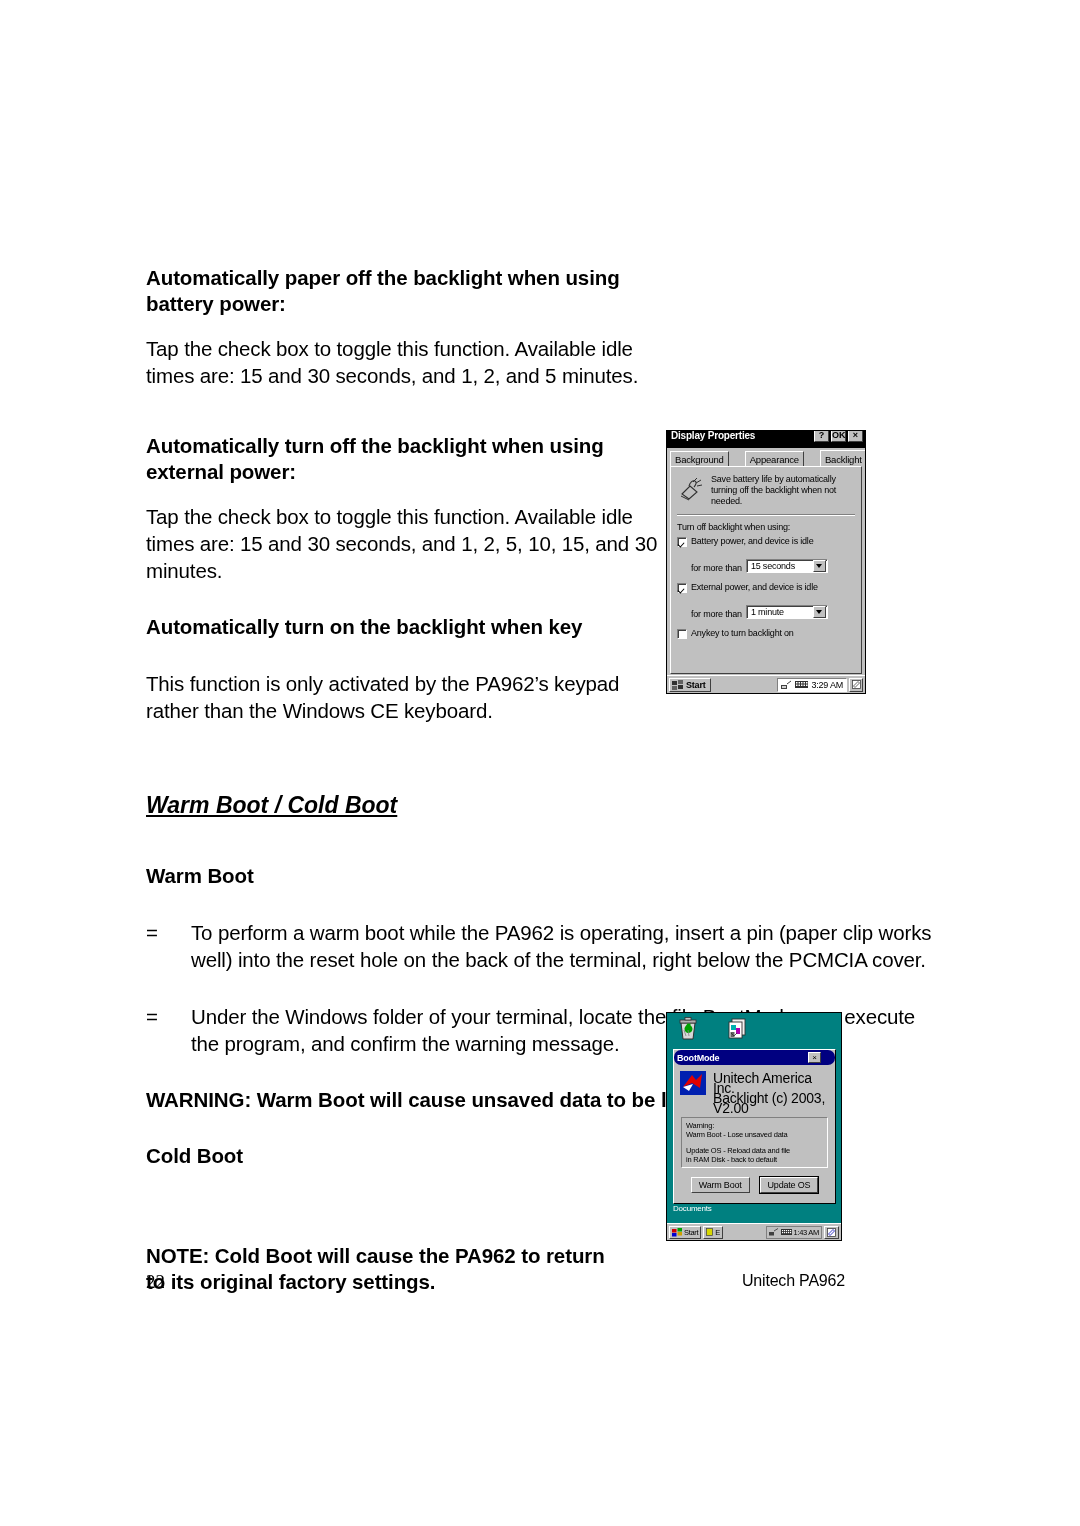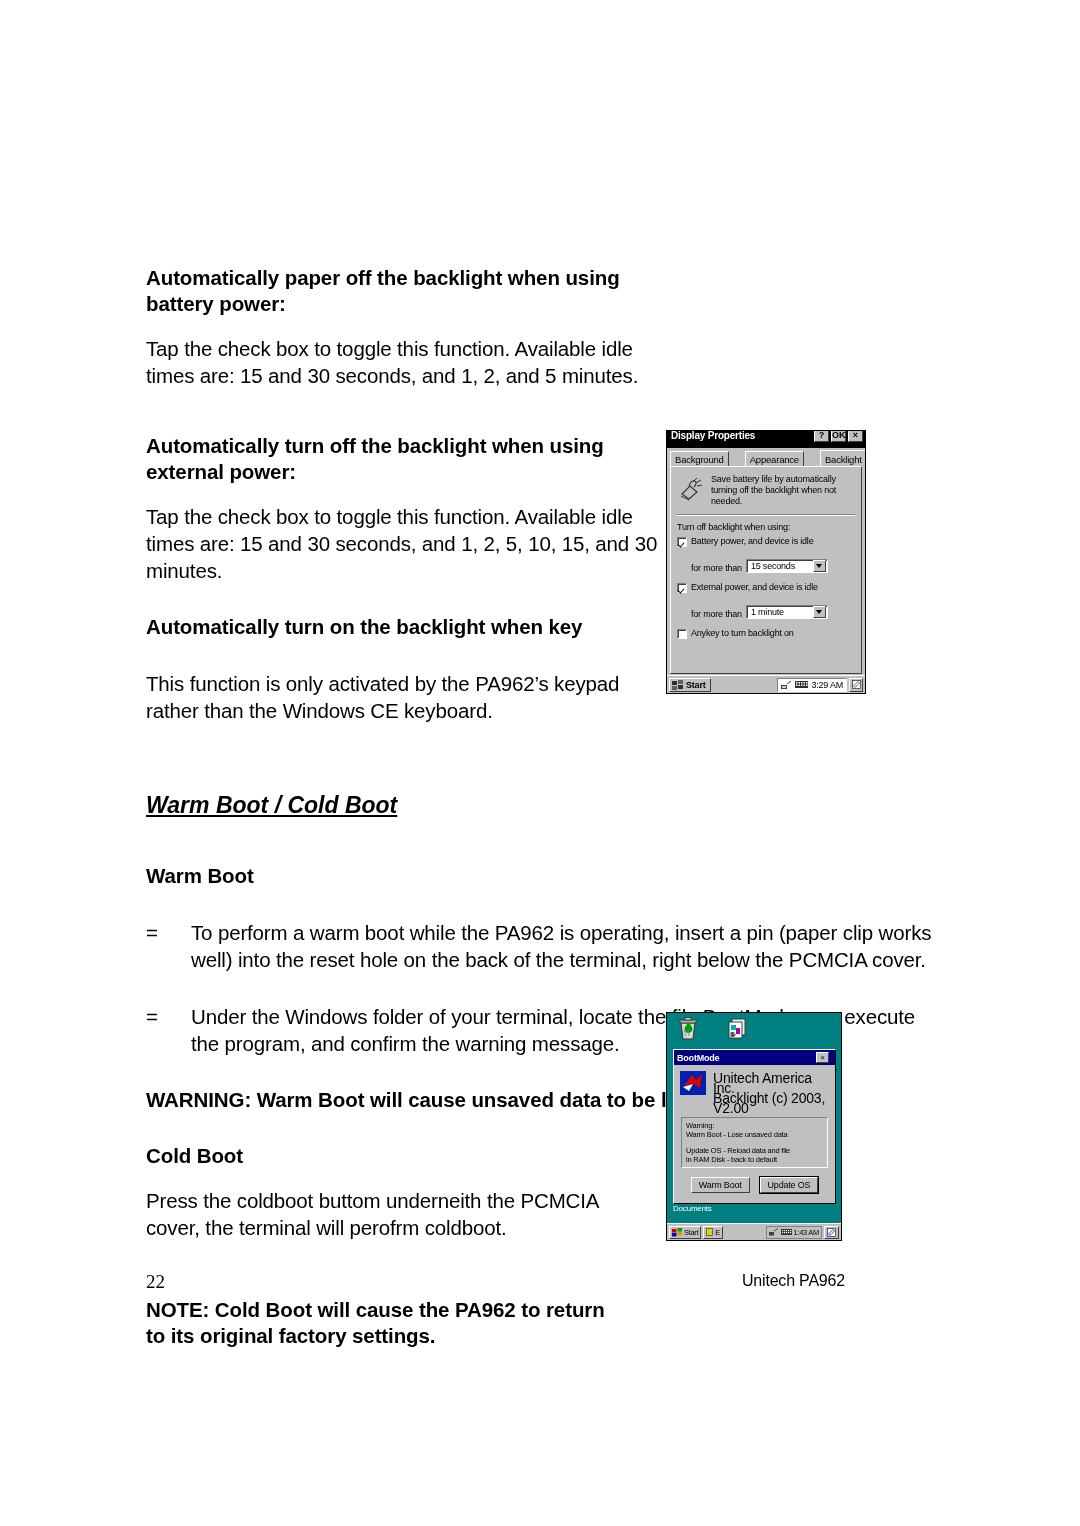--- a/index.html
+++ b/index.html
@@ -369,22 +369,23 @@
     border: 1px solid #ffffff;
     border-right-color: #000;
     border-bottom-color: #000;
     box-sizing: border-box;
   }
   .ce2-titlebar {
     height: 15px;
     background: #000080;
     display: flex;
     align-items: center;
-    padding: 0 6px 0 3px;
-    box-sizing: border-box;
+    padding: 0 14px 0 3px;
+    box-sizing: border-box;
+    border-radius: 7px;
   }
   .ce2-title-text {
     flex: 1 1 auto;
     color: #ffffff;
     font-size: 9px;
     font-weight: bold;
     letter-spacing: -0.2px;
     white-space: nowrap;
   }
   .ce2-close {
@@ -553,21 +554,20 @@
     <div class="gap-md"></div>
 
     <p class="h-sub" style="max-width:760px;">WARNING:  Warm Boot will cause unsaved data to be lost.</p>
 
     <div class="gap-md"></div>
 
     <h2 class="h-sub">Cold Boot</h2>
 
     <div class="gap-sm"></div>
 
-    <p class="body-p narrow">Press the coldboot buttom underneith the PCMCIA cover, the terminal will perofrm coldboot.</p>
 
     <div class="gap-xl"></div>
 
     <p class="h-sub" style="max-width:480px;">NOTE:  Cold Boot will cause the PA962 to return to its original factory settings.</p>
   </div>
 
   <div class="footer-page">22</div>
   <div class="footer-right">Unitech PA962</div>
 
   <div class="ce-shot1">

